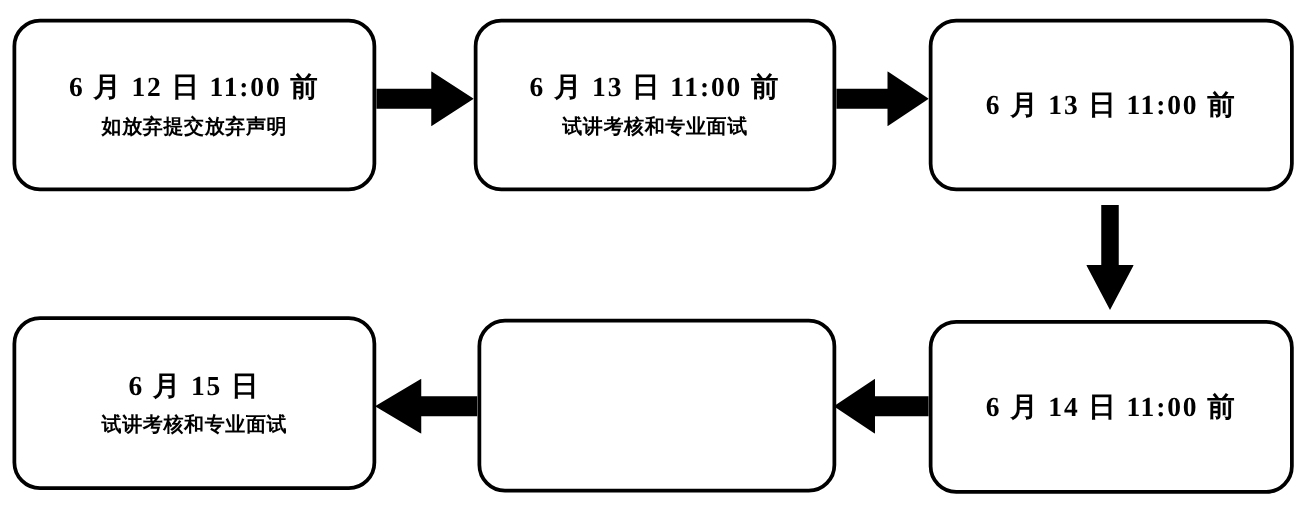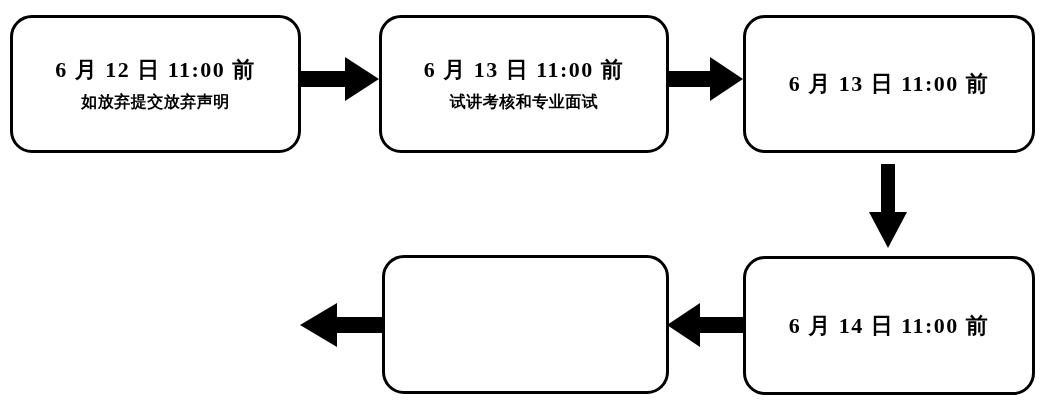--- a/index.html
+++ b/index.html
@@ -99,14 +99,18 @@
 
   <div class="node" style="left:382px; top:255px; width:287px; height:139px;">
   </div>
 
   <div class="arrow" style="left:300px; top:303px; width:82px; height:44px;">
     <svg width="82" height="44" viewBox="0 0 82 44" aria-hidden="true">
       <polygon points="82,14 37,14 37,0 0,22 37,44 37,30 82,30" fill="#000000"></polygon>
     </svg>
   </div>
 
+  <div class="node" style="left:10px; top:253px; width:291px; height:139px;">
+    <div class="line1">6 月 15 日</div>
+    <div class="line2">试讲考核和专业面试</div>
+  </div>
 
 </div>
 
 </body></html>

